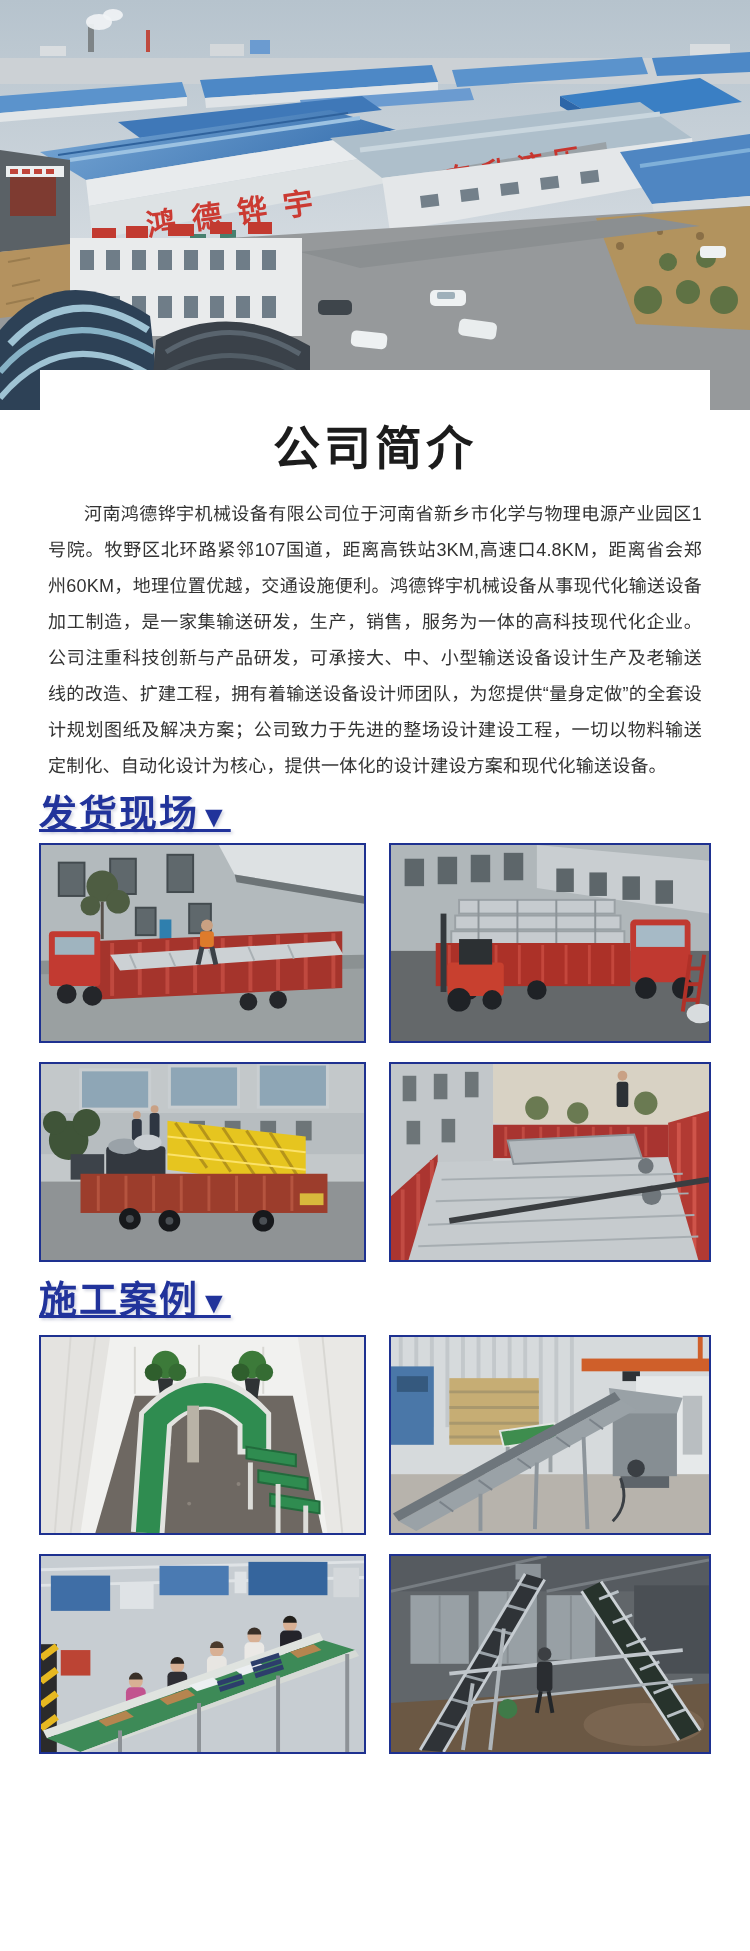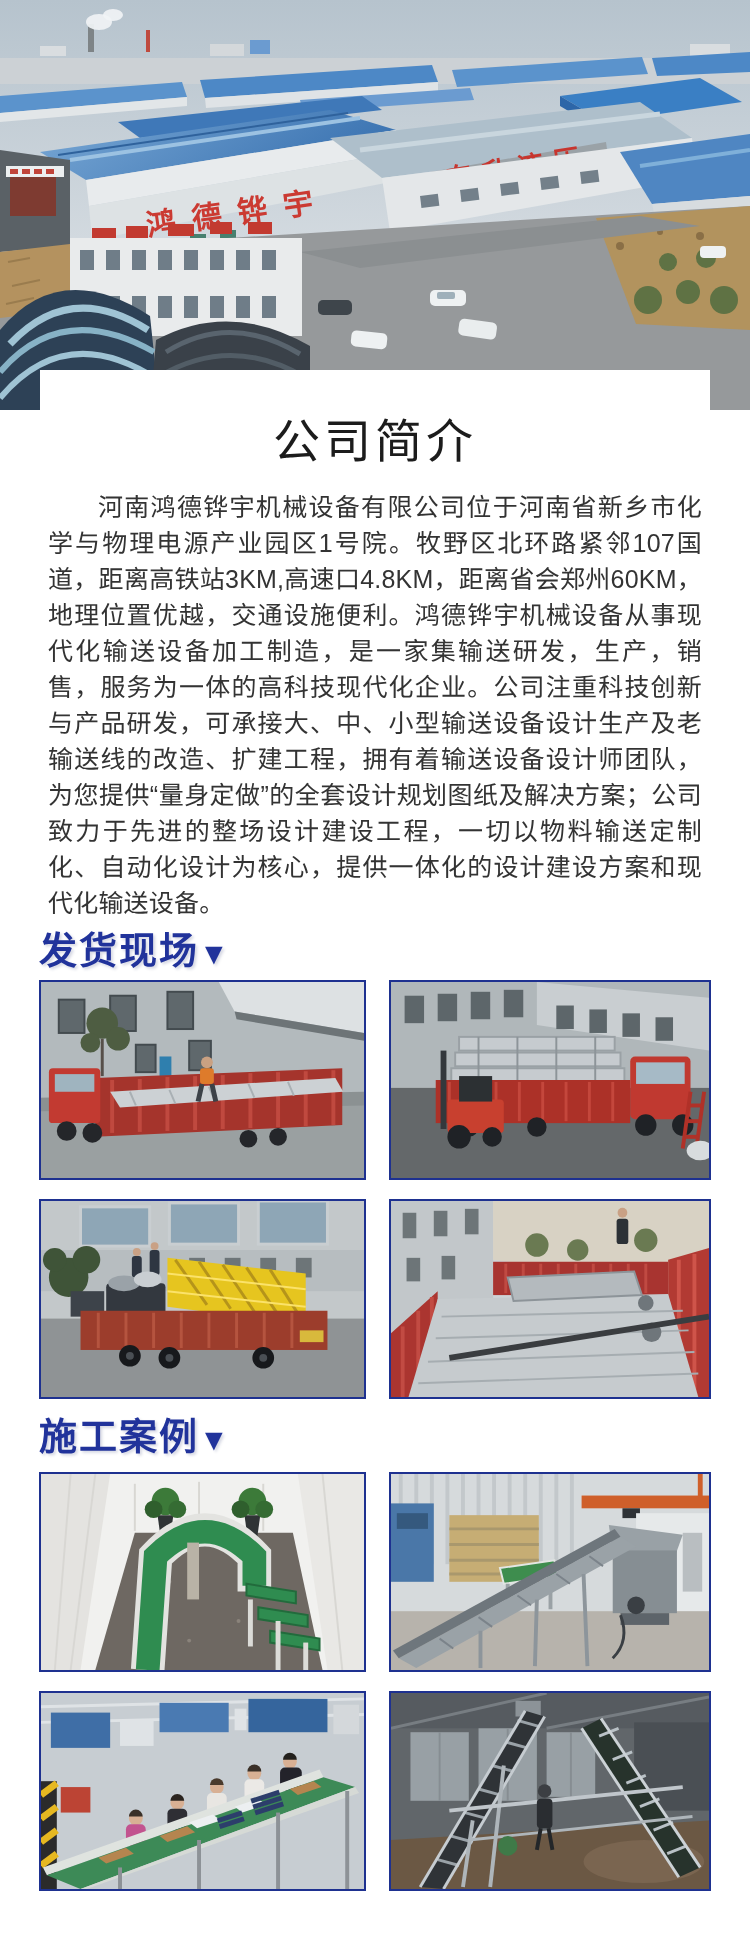--- a/index.html
+++ b/index.html
@@ -1,27 +1,27 @@
 <!DOCTYPE html>
 <html lang="zh-CN"><head>
 <meta charset="utf-8">
 <style>
   html,body{margin:0;padding:0;background:#ffffff;}
   .page{position:relative;width:750px;height:1951px;margin:0 auto;background:#fff;overflow:hidden;
         font-family:"Liberation Sans","DejaVu Sans",sans-serif;}
   .hero{position:absolute;top:0;left:0;width:750px;height:410px;}
   .hero svg{display:block;width:100%;height:100%;}
   .card{position:relative;z-index:2;margin:370px 40px 0;background:#fff;padding:40px 8px 0;}
-  .intro-title{margin:5px 0 20px;font-size:47px;font-weight:400;letter-spacing:4px;color:#1c1c1c;
+  .intro-title{margin:12px 0 20px;font-size:47px;font-weight:700;letter-spacing:4px;color:#1c1c1c;
                text-align:center;line-height:1.15;}
-  .intro-p{margin:0;font-size:25px;line-height:36px;color:#333;text-align:justify;text-indent:2em;
+  .intro-p{margin:0;font-size:18px;line-height:36px;color:#333;text-align:justify;text-indent:2em;
            letter-spacing:0.2px;}
   .section{position:relative;z-index:2;}
   .section-heading{margin:10px 0 6px;padding-left:39px;font-size:38px;line-height:40px;font-weight:600;
-                   color:#21339b;letter-spacing:2px;text-shadow:2px 2px 3px rgba(30,40,100,0.18);}
+                   color:#21339b;letter-spacing:2px;text-shadow:2px 2px 3px rgba(30,40,100,0.18);text-decoration:underline;}
   .section--cases .section-heading{margin-top:18px;margin-bottom:12px;}
   .arrow{font-size:30px;}
   .photo-grid{display:grid;grid-template-columns:327px 322px;column-gap:23px;row-gap:19px;padding:0 39px;}
   .photo{height:200px;border:2px solid #1e3190;box-sizing:border-box;overflow:hidden;background:#cfd3d6;margin:0;}
   .photo svg{display:block;width:100%;height:100%;}
 </style>
 </head>
 <body>
 
 <div class="page">

